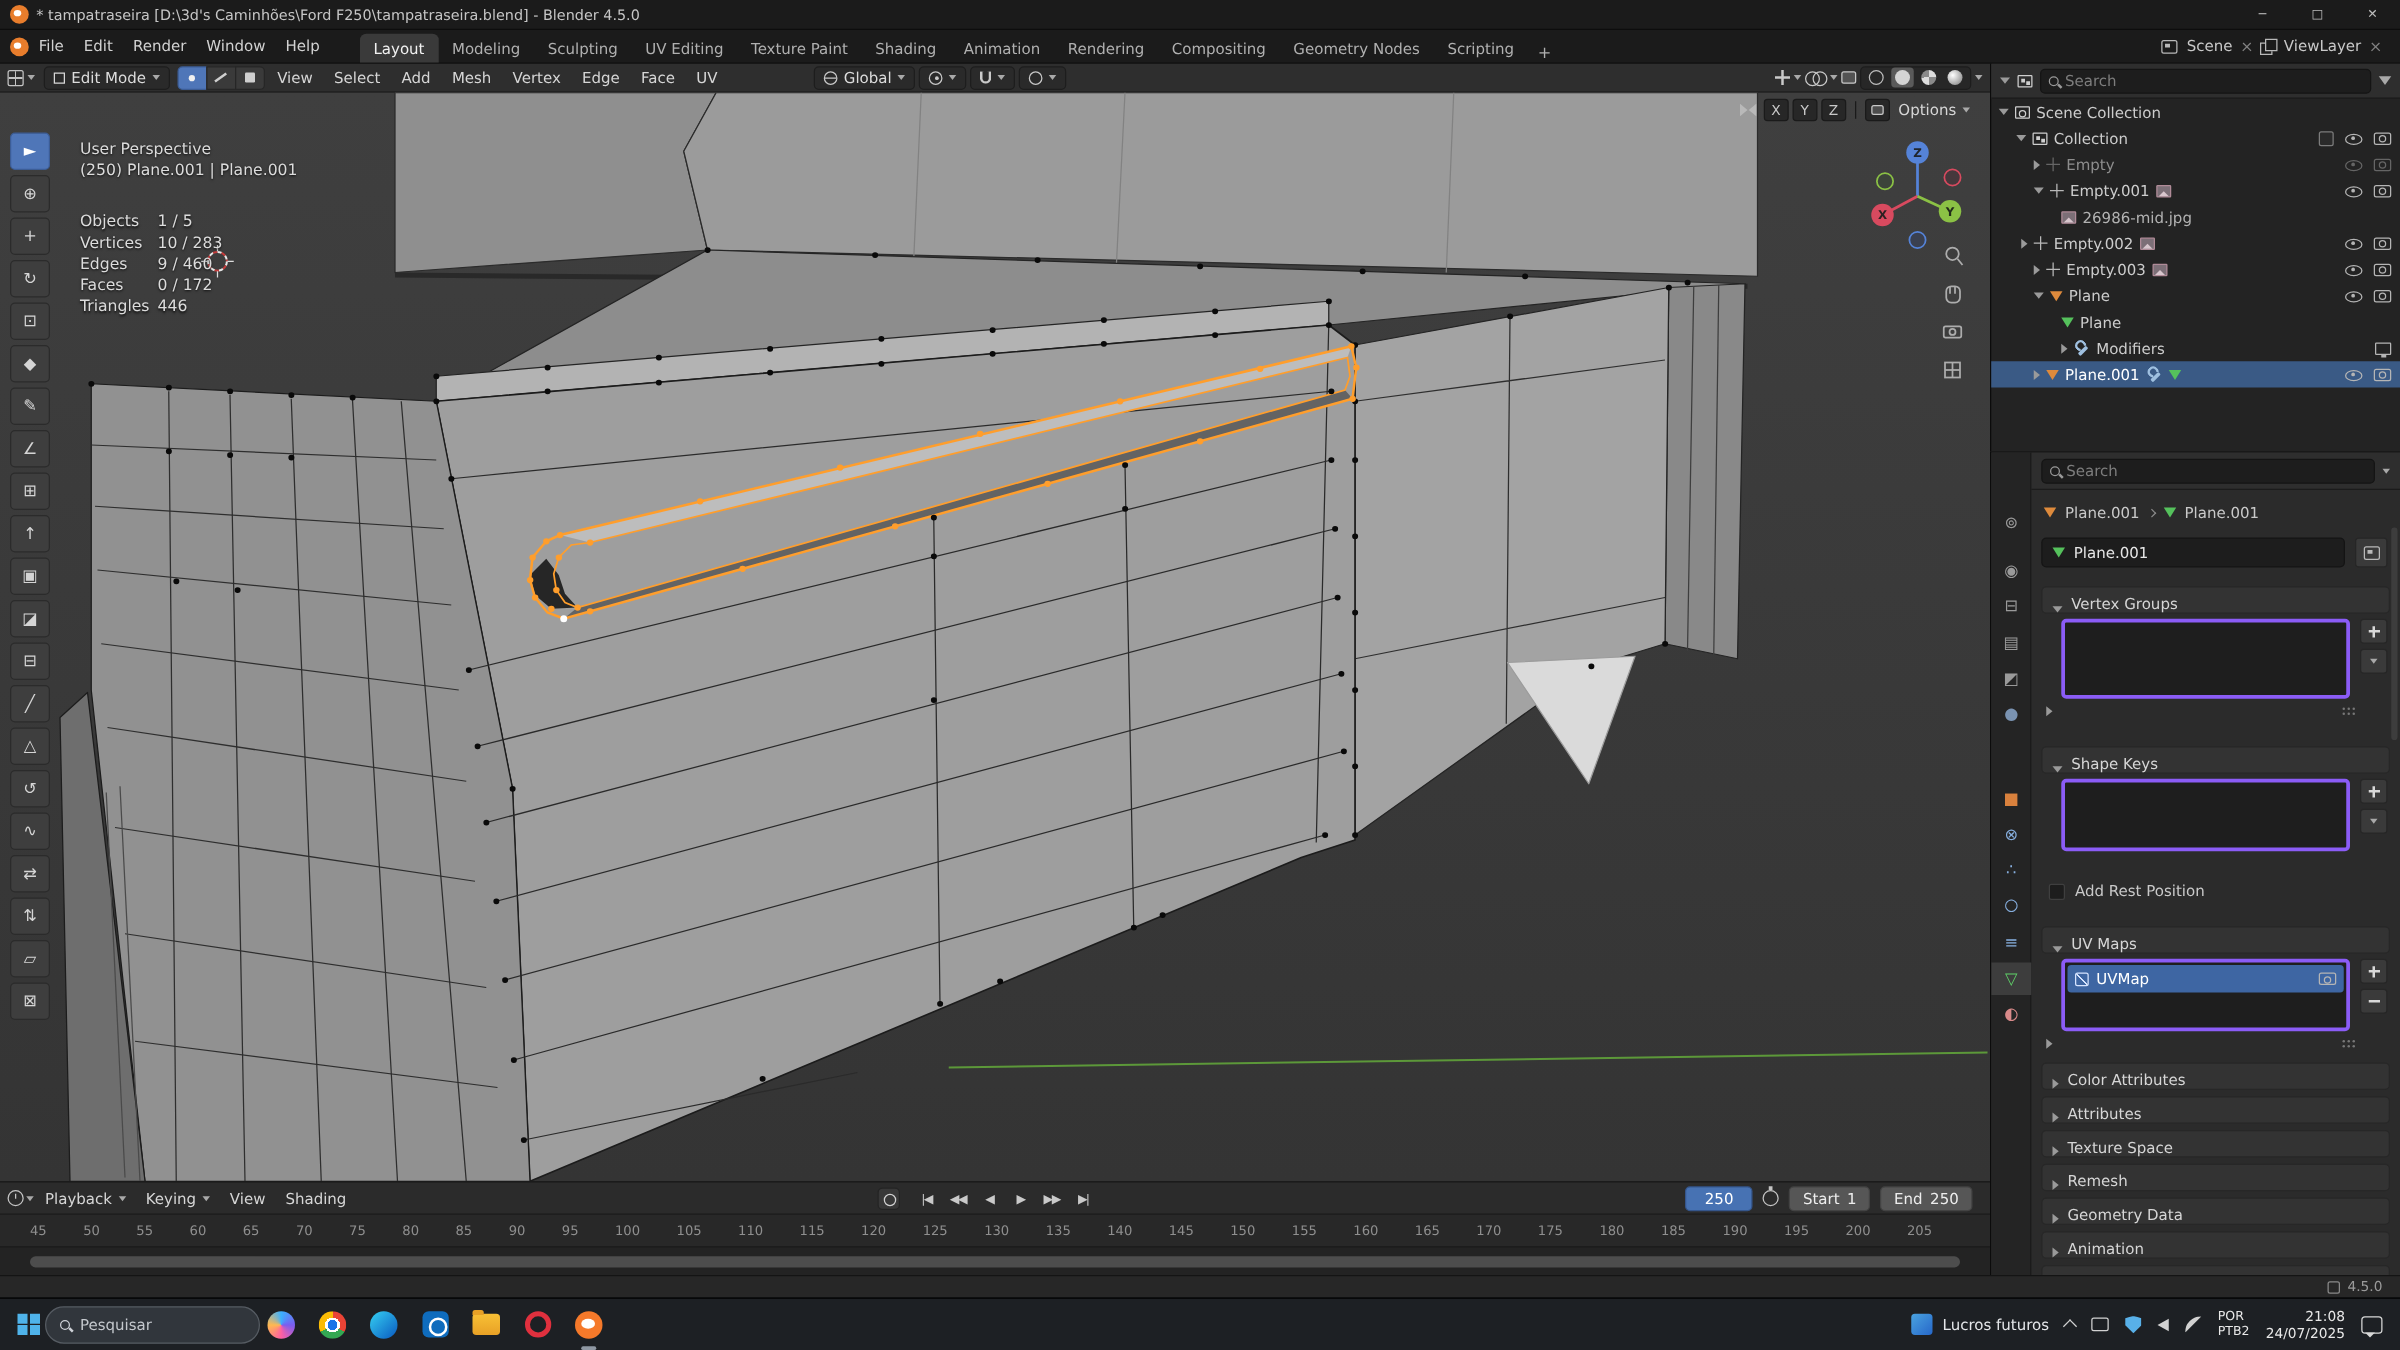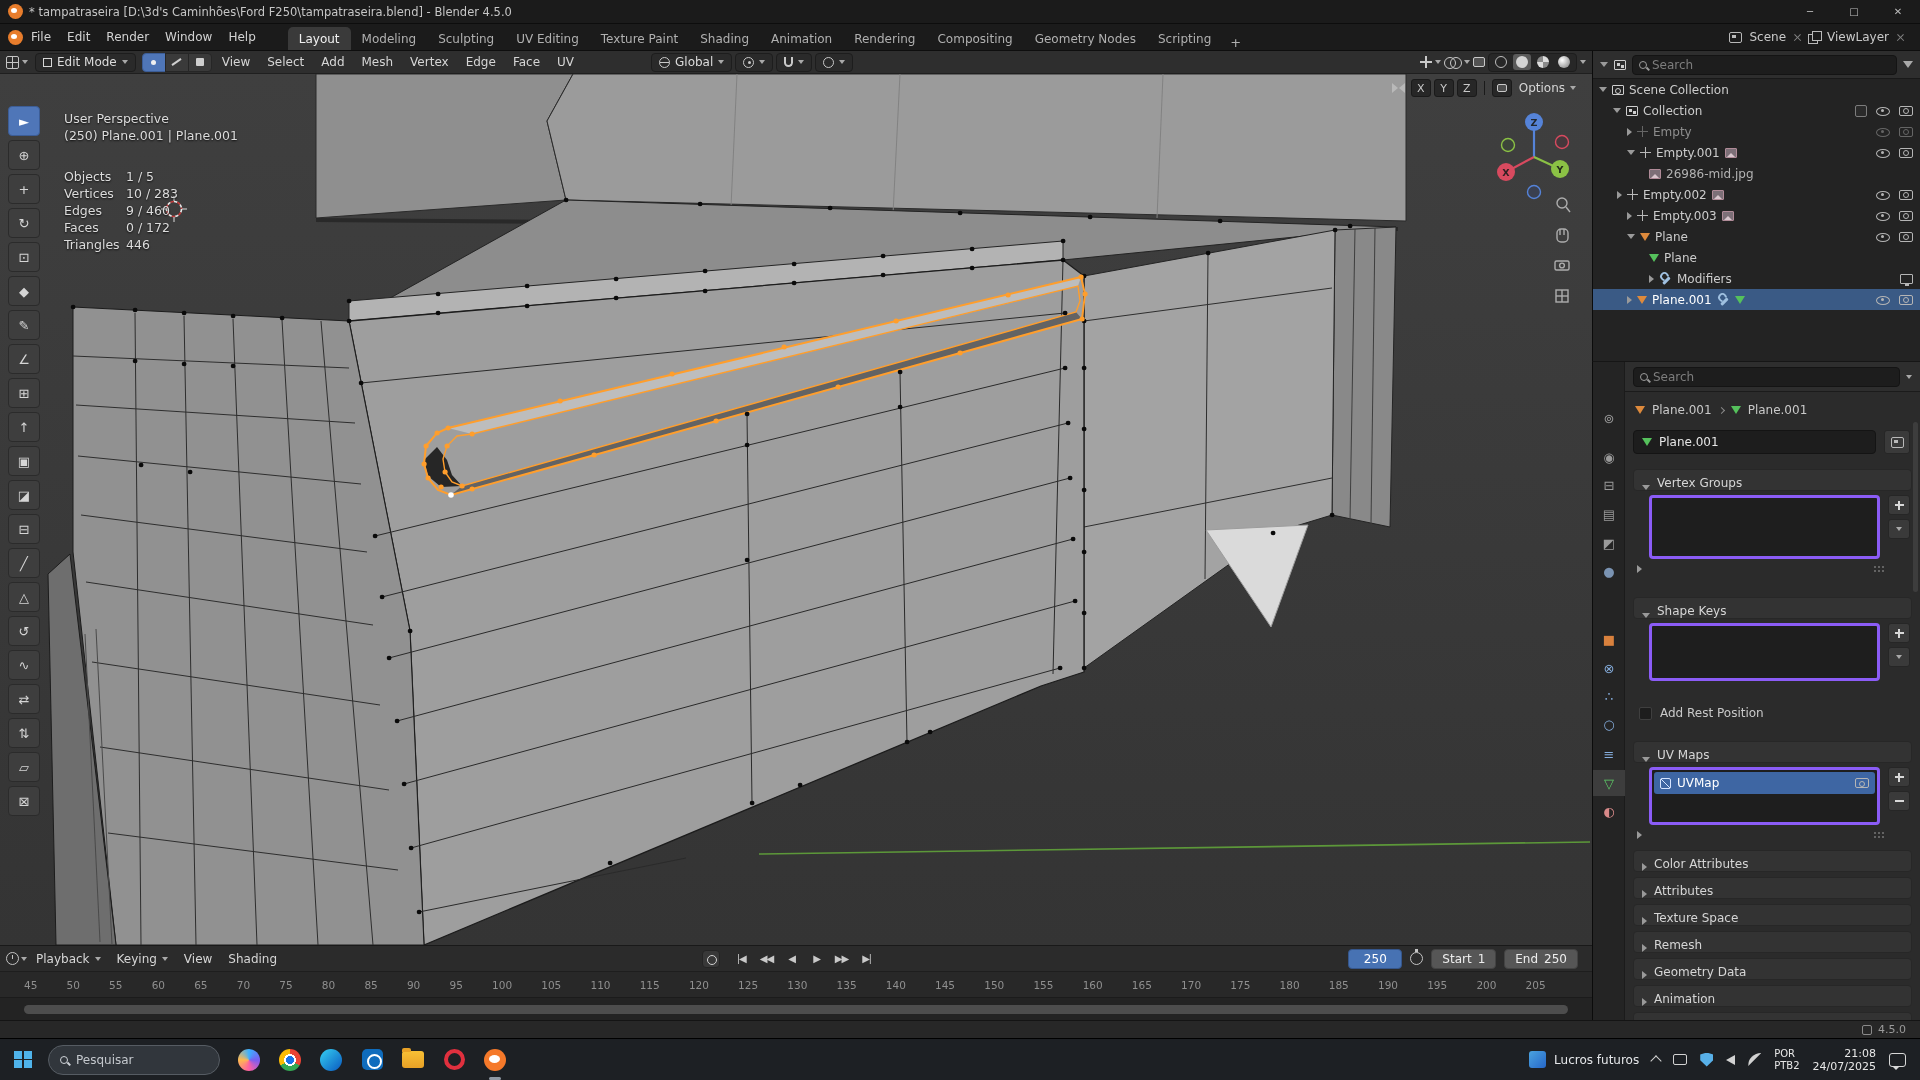--- a/index.html
+++ b/index.html
@@ -158,21 +158,21 @@
 .stopw::before{content:"";position:absolute;left:4px;top:-4px;width:3px;height:2.5px;background:#c4c4c4}
 .se-pill{height:20px;background:#565656;border:1px solid #434343;border-radius:4px;display:flex;align-items:center;gap:6px;padding:0 10px;color:#ededed}
 .ruler{left:0;top:971px;width:1592px;height:26px;background:#282828;border-top:1px solid #1e1e1e}
 .ticks{position:absolute;left:24px;width:1522px;top:0;height:100%;display:flex;justify-content:space-between;align-items:center;color:#8f8f8f;font-size:10.5px}
 .scrollstrip{left:0;top:997px;width:1592px;height:23px;background:#232323;border-top:1px solid #1b1b1b}
 .hscroll{position:absolute;left:24px;right:24px;top:7px;height:9px;background:#4d4d4d;border-radius:5px}
 
 .sbar{left:0;top:1020px;width:1920px;height:18px;background:#272727;border-top:1px solid #141414;display:flex;align-items:center;justify-content:flex-end;gap:6px;padding-right:14px;color:#9a9a9a;font-size:11px}
 .sb-ico{width:10px;height:10px;border:1.2px solid #8a8a8a;border-radius:2px}
 
-.taskbar{left:0;top:1038px;width:1920px;height:42px;background:#1d2024;border-top:1px solid #000;display:flex;align-items:center;padding:16px 10px;gap:12px}
+.taskbar{left:0;top:1038px;width:1920px;height:42px;background:#1d2024;border-top:1px solid #000;display:flex;align-items:center;padding:16px 10px;}
 .wlogo{display:grid;grid-template-columns:8px 8px;grid-template-rows:8px 8px;gap:1.6px}
 .wlogo span{background:#4fb3ea}
 .tsearch{width:172px;height:30px;border-radius:15px;background:#31363c;border:1px solid #565c63;display:flex;align-items:center;gap:8px;padding:0 11px}
 .tsearch .mag{border-color:#cfd3d8}.tsearch .mag::after{background:#cfd3d8}
 .tsearch input{background:none;border:none;outline:none;color:#d6d9dd;font:inherit;width:100%}
 .tsearch input::placeholder{color:#c4c8cd}
 .ticons{display:flex;gap:15px;align-items:center;margin-left:4px}
 .ticon{width:26px;height:26px;position:relative;display:flex;align-items:center;justify-content:center}
 .ic-copilot{width:22px;height:22px;border-radius:50%;background:conic-gradient(#3bb0ff,#7a5df0,#ff5fa2,#ffb94f,#3bb0ff)}
 .ic-chrome{width:22px;height:22px;border-radius:50%;background:radial-gradient(circle at 50% 50%,#1a73e8 0 4px,#fff 4px 6px,transparent 6px),conic-gradient(#ea4335 0 120deg,#34a853 120deg 240deg,#fbbc05 240deg)}

